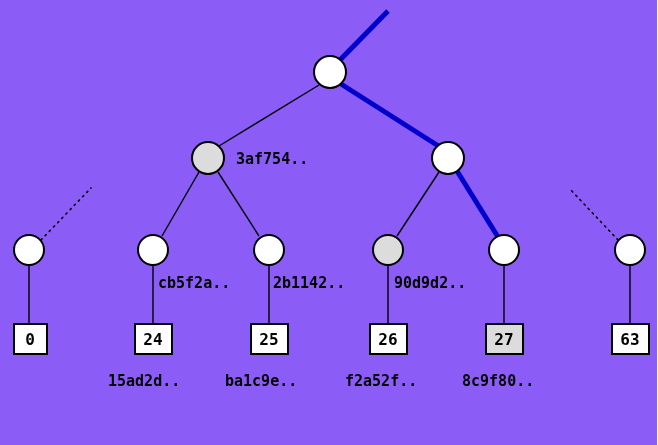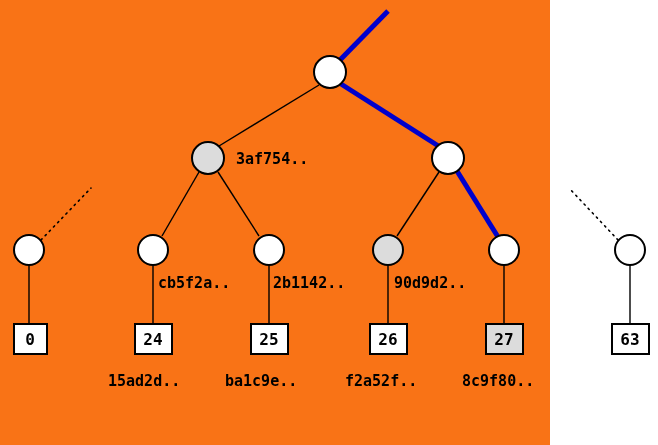--- a/index.html
+++ b/index.html
@@ -8,23 +8,23 @@
     background: #ffffff;
   }
   body {
     width: 658px;
     height: 445px;
     overflow: hidden;
     font-family: "DejaVu Sans Mono", "Liberation Mono", monospace;
   }
   #diagram-root {
     position: relative;
-    width: 550px;
+    width: 657px;
     height: 445px;
-    background: #f97316;
+    background: #8b5cf6;
   }
   svg#tree-svg {
     display: block;
     width: 658px;
     height: 445px;
   }
   .hash-label {
     font-family: "DejaVu Sans Mono", "Liberation Mono", monospace;
     font-size: 15px;
     font-weight: bold;

